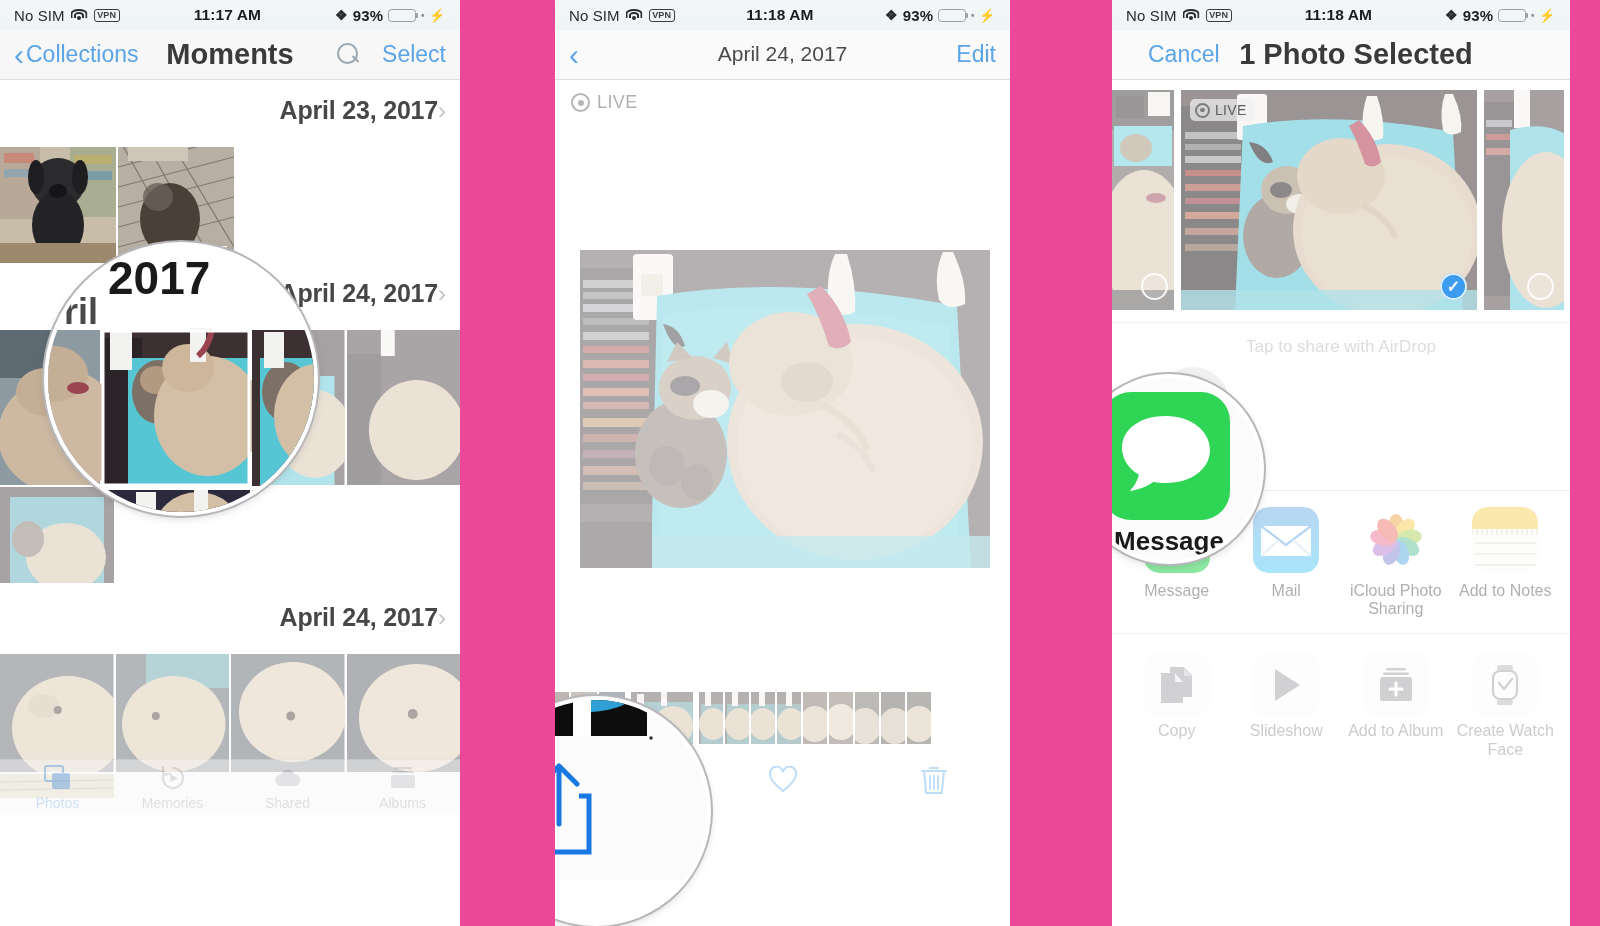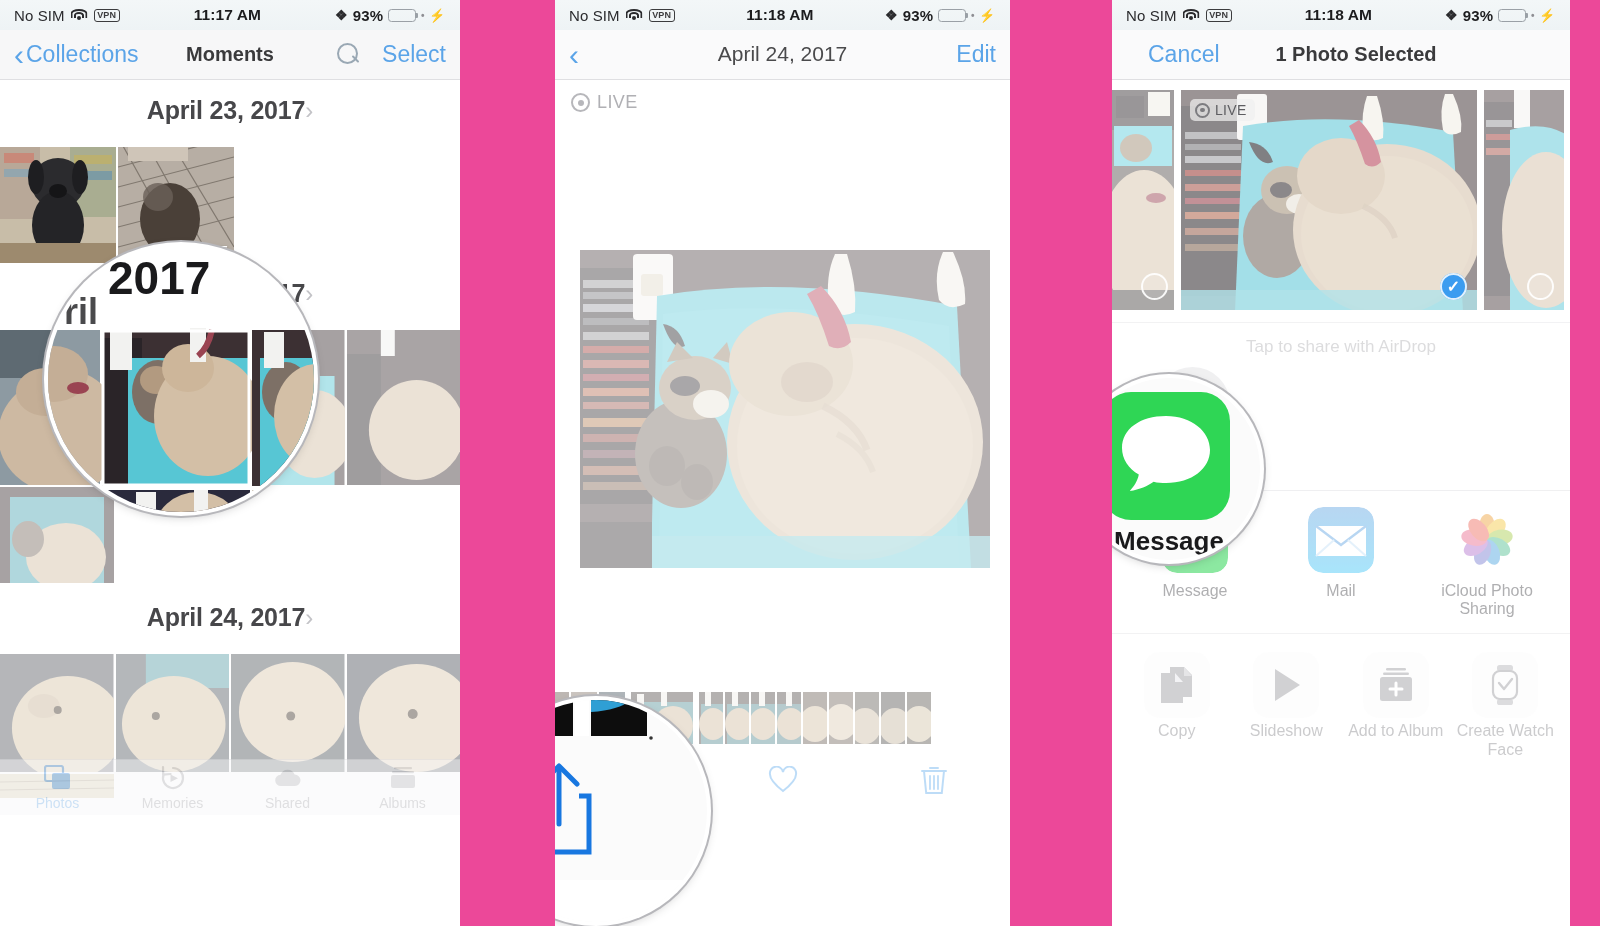--- a/index.html
+++ b/index.html
@@ -50,39 +50,39 @@
   .bolt { font-size: 13px; color:#2b2b2e; }
   .sb-dots{ font-size:10px; color:#8e8e93; }
 
   
   .navbar {
     height: 50px; background: #f7f7f8; display: flex; align-items: center;
     padding: 0 14px; border-bottom: 1px solid #dfdfe2; position: relative;
   }
   .nav-blue { color: #5ba4e8; font-size: 23px; font-weight: 400; }
   .nav-title { position: absolute; left: 0; right: 0; text-align: center;
-      font-size: 20px; font-weight: 600; color: #3a3a3c; pointer-events:none; }
+      font-size: 29px; font-weight: 600; color: #3a3a3c; pointer-events:none; }
   .nav-title-sub { position:absolute; left:0; right:0; text-align:center;
       pointer-events:none; }
   .nav-title-sub .t1 { font-size: 21px; font-weight: 500; color: #4a4a4c; line-height:1.06; }
   .nav-title-sub .t2 { font-size: 14px; font-weight: 400; color: #8a8a8e; line-height:1.3; }
   .chev-back { font-size: 30px; color: #5ba4e8; font-weight: 300; line-height:1; }
   .nav-spacer { flex: 1; }
   .nav-actions { display: flex; align-items: center; gap: 22px; z-index: 2; }
   .search-ic { width:23px; height:23px; position:relative; display:inline-block; }
   .search-ic::before { content:""; position:absolute; left:0; top:0;
       width:17px; height:17px; border:2px solid #9aa8b4; border-radius:50%; }
   .search-ic::after { content:""; position:absolute; left:14px; top:15px;
       width:9px; height:2px; background:#9aa8b4; transform: rotate(45deg);
       border-radius: 1px; }
 
   
   .moments { background: #fff; }
   .moment-head {
-    display: flex; align-items: center; justify-content: center;
+    display: flex; align-items: center; justify-content: flex-end;
     padding: 16px 14px 22px 14px;
   }
   .moment-date { font-size: 25px; font-weight: 600; color: #47474a; letter-spacing:-.2px; }
   .chev-right { color: #c3c3c7; font-size: 24px; font-weight: 300; }
   .thumb-row { display: flex; gap: 2px; }
   .thumb { position: relative; overflow: hidden; }
   .dur { position: absolute; right: 6px; bottom: 4px; color: #fff;
       font-size: 15px; font-weight: 600; text-shadow: 0 1px 2px rgba(0,0,0,.55); }
 
   
@@ -801,20 +801,35 @@
               <ellipse cx="0" cy="-13" rx="8" ry="13" fill="#4ba3e0" transform="rotate(160)"></ellipse>
               <ellipse cx="0" cy="-13" rx="8" ry="13" fill="#7a7ed2" transform="rotate(200)"></ellipse>
               <ellipse cx="0" cy="-13" rx="8" ry="13" fill="#b473cf" transform="rotate(240)"></ellipse>
               <ellipse cx="0" cy="-13" rx="8" ry="13" fill="#e96a8e" transform="rotate(280)"></ellipse>
               <ellipse cx="0" cy="-13" rx="8" ry="13" fill="#ef6a5c" transform="rotate(320)"></ellipse>
             </g>
           </svg>
         </span>
         <span class="app-lbl">iCloud Photo Sharing</span>
       </div>
+      <div class="app">
+        <span class="app-ico">
+          <svg width="66" height="66" viewBox="0 0 66 66">
+            <rect width="66" height="66" rx="15" fill="#fdfdfb"></rect>
+            <path d="M0 15 a15 15 0 0 1 15 -15 h36 a15 15 0 0 1 15 15 v7 H0z" fill="#f7d66a"></path>
+            <g stroke="#d8cfae" stroke-width="1">
+              <path d="M0 22 v6 M5 22 v6 M10 22 v6 M15 22 v6 M20 22 v6 M25 22 v6 M30 22 v6 M35 22 v6 M40 22 v6 M45 22 v6 M50 22 v6 M55 22 v6 M60 22 v6 M65 22 v6"></path>
+            </g>
+            <g stroke="#e3e3e0" stroke-width="1.6">
+              <path d="M2 36 h62 M2 47 h62 M2 58 h62"></path>
+            </g>
+          </svg>
+        </span>
+        <span class="app-lbl">Add to Notes</span>
+      </div>
     </div>
 
     <div class="actions-row dim-soft">
       <div class="act">
         <span class="act-ico">
           <svg width="38" height="40" viewBox="0 0 38 40">
             <path d="M12 2 h14 l8 8 v22 h-22z" fill="#9b9ba0"></path>
             <path d="M26 2 v9 h8" fill="#c7c7cc"></path>
             <path d="M3 8 h14 l8 8 v22 h-22z" fill="#9b9ba0"></path>
             <path d="M17 8 v9 h8" fill="#e6e6ea"></path>

